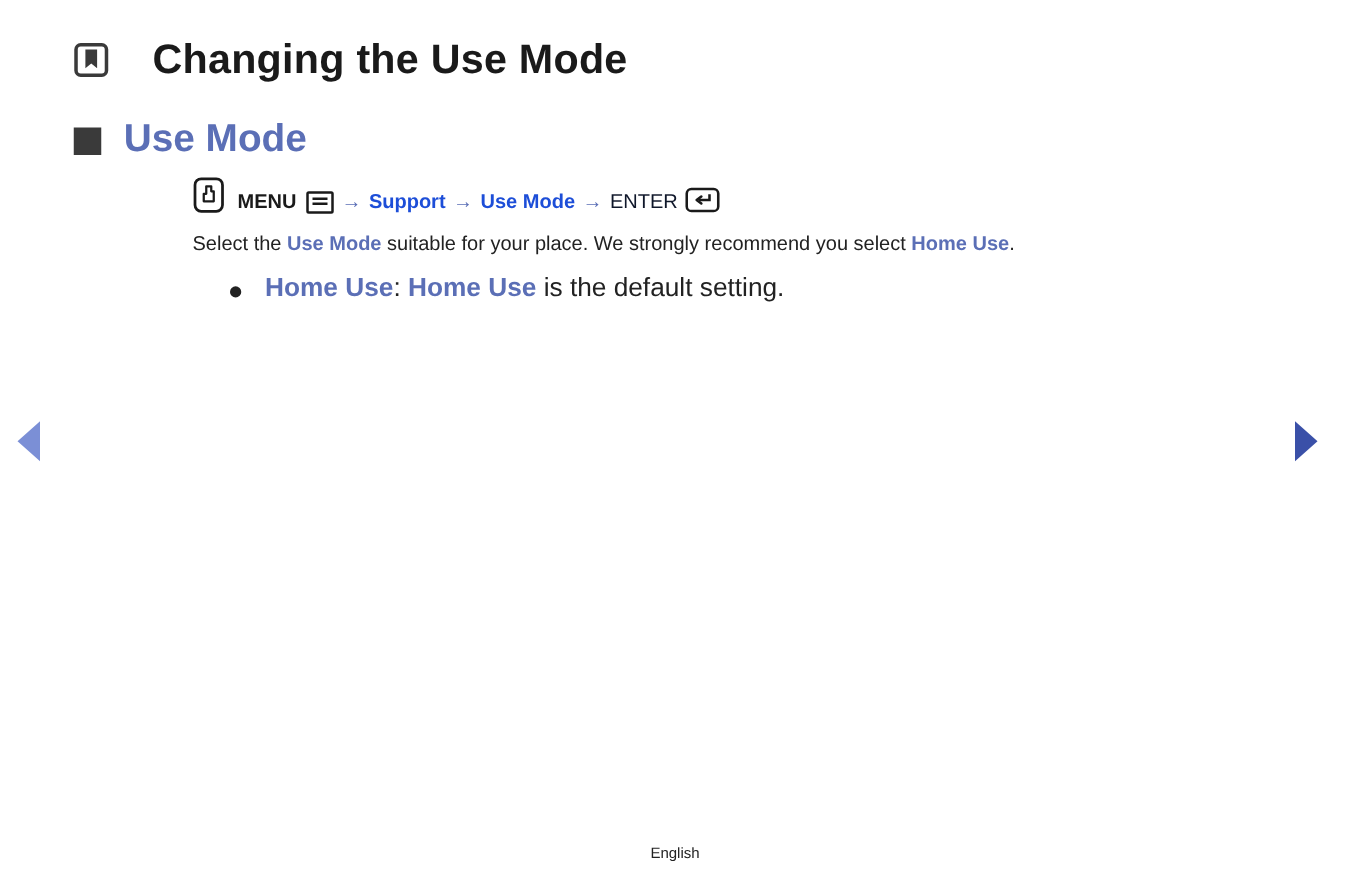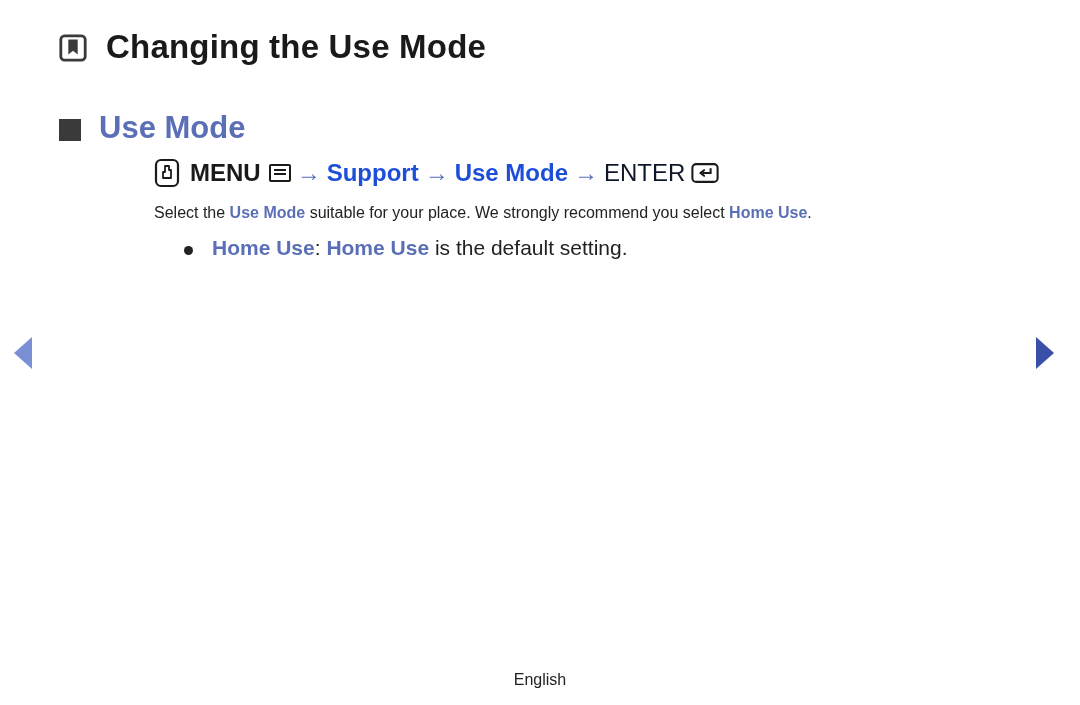--- a/index.html
+++ b/index.html
@@ -13,22 +13,22 @@
     position: relative;
     overflow: hidden;
   }
   .content {
     padding: 28px 92px 0 56px;
     box-sizing: border-box;
   }
   .title-row {
     display: flex;
     align-items: center;
-    gap: 16px;
-    margin-bottom: 44px;
+    gap: 32px;
+    margin-bottom: 27px;
   }
   .bookmark-icon {
     width: 34px;
     height: 34px;
     display: inline-flex;
     align-items: center;
     justify-content: center;
     margin-top:2px;
   }
   .bookmark-icon svg { width: 30px; height: 30px; }
@@ -52,24 +52,24 @@
     margin-top: 4px;
     margin-left: 3px;
   }
   .section-title {
     font-size: 31px;
     font-weight: 700;
     color: #5b6fb6;
   }
   .nav-path {
     margin-left: 98px;
-    font-size: 24px;
+    font-size: 16px;
     font-weight: 700;
     display: flex;
-    align-items: center;
+    align-items: flex-end;
     flex-wrap: wrap;
     gap: 6px;
     margin-bottom: 14px;
   }
   .nav-path .hand-icon {
     width: 26px;
     height: 30px;
     display: inline-flex;
     align-items: center;
     justify-content: center;
@@ -139,21 +139,21 @@
     display:inline-flex;
     align-items:center;
     justify-content:center;
   }
   .enter-glyph svg { width:28px; height:22px; }
   .footer {
     position: absolute;
     bottom: 16px;
     left: 0; right: 0;
     text-align: center;
-    font-size: 16px;
+    font-size: 12px;
     color: #222;
   }
 </style>
 </head>
 <body>
 
 <div class="content">
 
   <div class="title-row">
     <span class="bookmark-icon">

